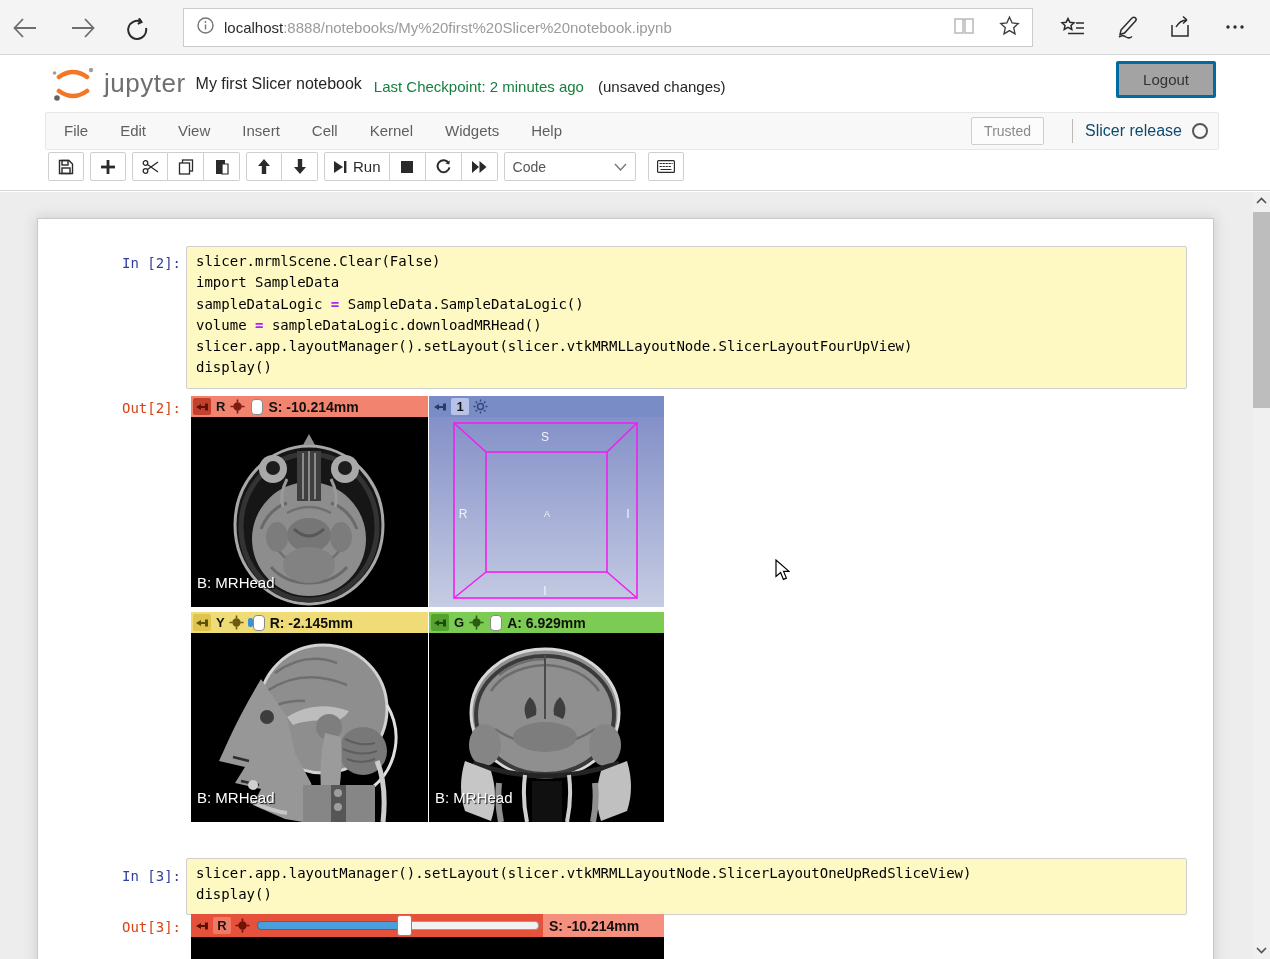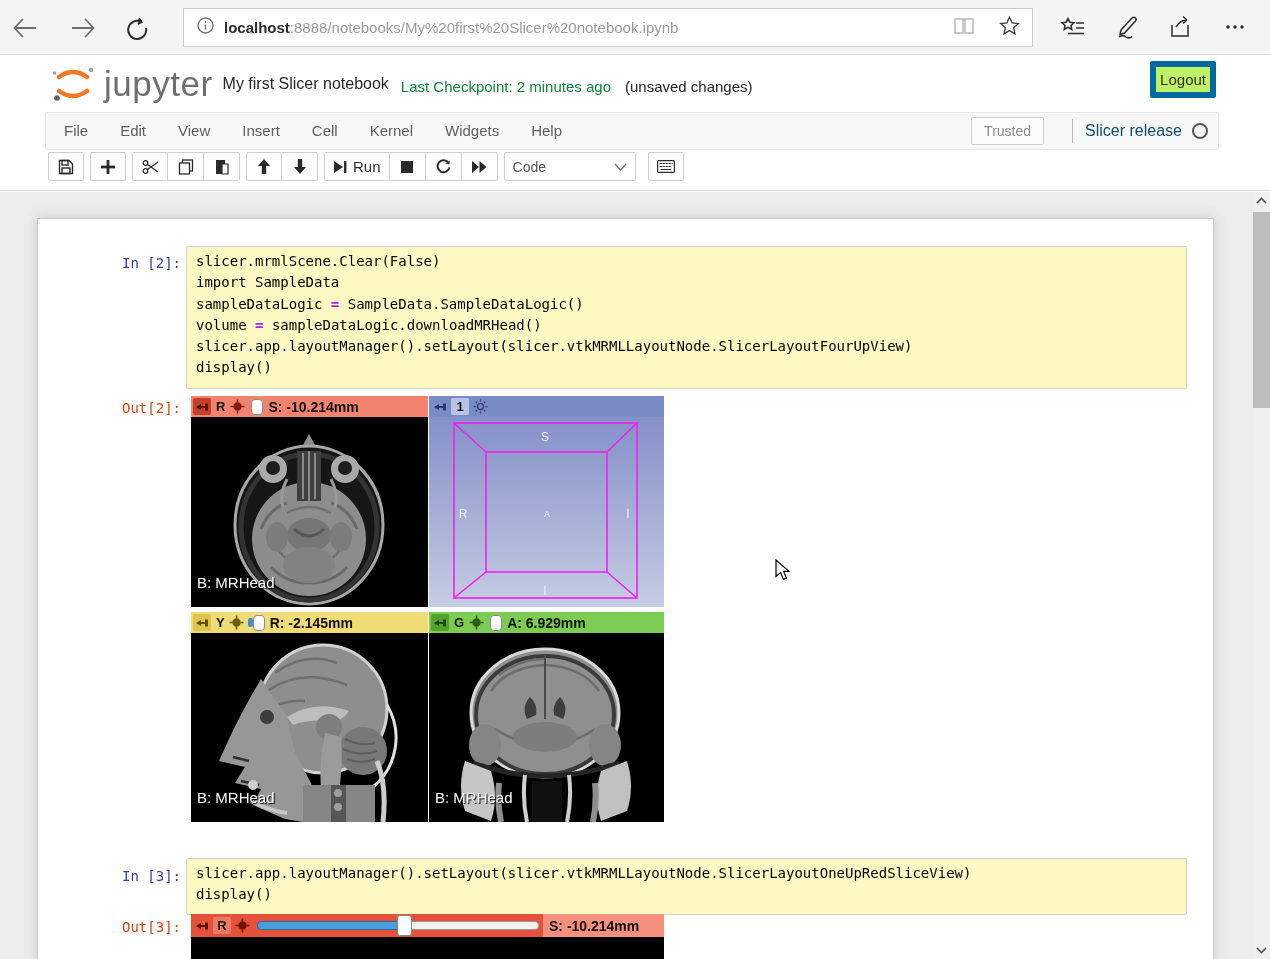--- a/index.html
+++ b/index.html
@@ -10,38 +10,38 @@
   
   .browser { position:absolute; top:0; left:0; width:1270px; height:55px;
     background:#f4f4f4; border-bottom:1px solid #d6d6d6; }
   .nav-btn { position:absolute; top:12px; width:34px; height:32px; display:flex;
     align-items:center; justify-content:center; color:#6e6e6e; background:none; border:none; }
   .nav-btn.refresh { color:#2b2b2b; }
   .urlbox { position:absolute; left:183px; top:8px; width:850px; height:39px;
     background:#fff; border:1px solid #cbcbcb; display:flex; align-items:center; }
   .url-info { margin:0 10px 0 13px; color:#767676; flex:0 0 auto; }
   .url-text { font-size:15px; white-space:nowrap; overflow:hidden; flex:1 1 auto; }
-  .url-host { color:#2b2b2b; font-weight:bold; }
+  .url-host { color:#2b2b2b; font-weight:normal; }
   .url-rest { color:#9b9b9b; }
   .url-icon { flex:0 0 auto; margin:0 12px; color:#3c3c3c; }
   .url-icon.dim { color:#b9b9b9; }
   .chrome-right { position:absolute; right:8px; top:11px; display:flex; }
   .chrome-right .nav-btn { position:static; width:54px; color:#2b2b2b; }
 
   
   .jp-chrome { position:absolute; top:56px; left:0; width:1270px; height:135px;
     background:#fff; border-bottom:1px solid #d4d4d4; }
   .jp-top { position:absolute; top:0; left:0; right:0; height:55px; display:flex; align-items:center; }
   .jp-logo { margin-left:50px; display:flex; align-items:center; }
-  .jp-logo-word { font-size:35px; color:#6f6f6f; margin-left:8px; letter-spacing:0.5px; }
+  .jp-logo-word { font-size:26px; color:#6f6f6f; margin-left:8px; letter-spacing:0.5px; }
   .jp-title { font-size:16px; color:#262626; margin-left:10px; }
   .jp-checkpoint { font-size:15px; color:#15803d; margin-left:12px; padding-top:6px; }
   .jp-unsaved { font-size:15px; color:#262626; margin-left:14px; padding-top:6px; }
-  .logout-btn { position:absolute; right:54px; top:5px; height:37px; padding:0 4px;
-    background:#bef264; border:6px solid #0369a1; border-radius:2px; font-size:15px; color:#333; }
+  .logout-btn { position:absolute; right:54px; top:5px; height:37px; padding:0 24px;
+    background:#a3a3a3; border:3px solid #0369a1; border-radius:2px; font-size:15px; color:#333; }
 
   
   .menurow { position:absolute; top:56px; left:45px; width:1174px; height:38px;
     background:#f8f8f8; border:1px solid #e7e7e7; border-radius:2px;
     display:flex; align-items:center; }
   .menu-item { font-size:15px; color:#5f5f5f; padding:0 16px; line-height:36px; }
   .menu-item:first-child { padding-left:18px; }
   .menurow-right { margin-left:auto; display:flex; align-items:center; }
   .trusted-btn { font-size:14px; color:#8a8a8a; background:#fcfcfc; border:1px solid #cfcfcf;
     border-radius:2px; padding:5px 12px; margin-right:28px; }

